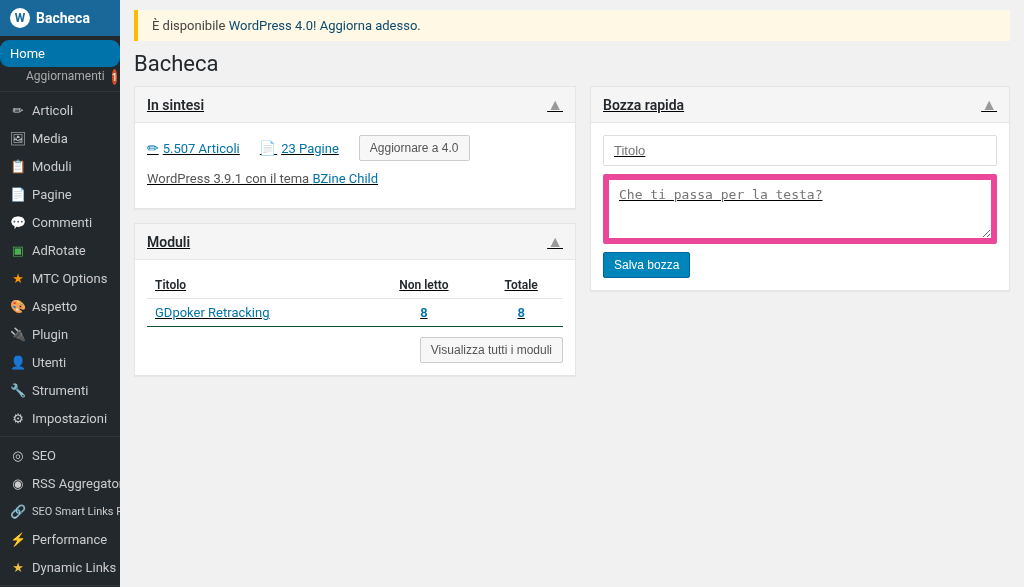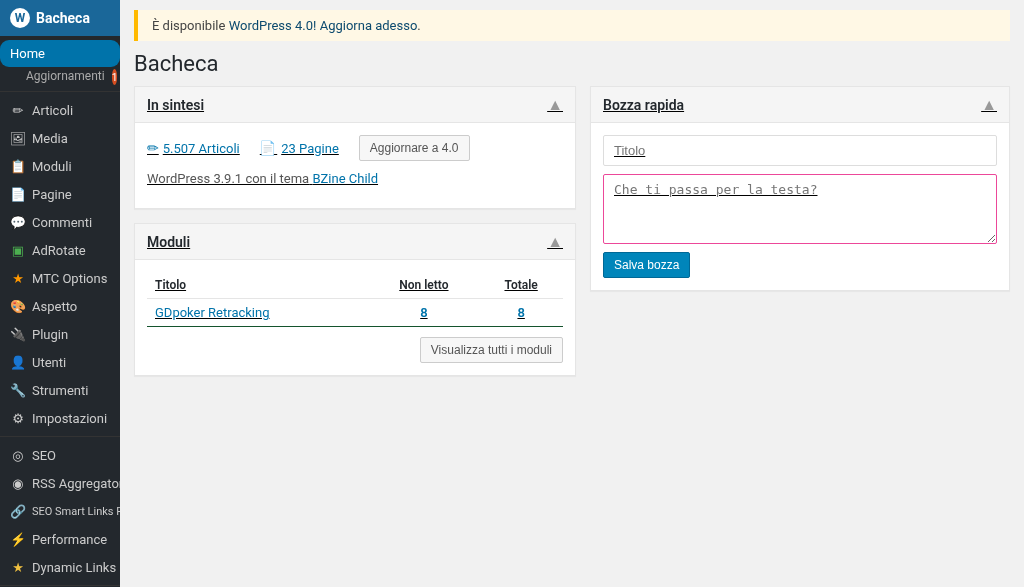--- a/index.html
+++ b/index.html
@@ -193,21 +193,21 @@
       width: 100%;
       padding: 7px 10px;
       border: 1px solid #ddd;
       border-radius: 2px;
       font-size: 13px;
       color: #555;
     }
     .bozza-textarea {
       width: 100%;
       padding: 7px 10px;
-      border: 1px solid #ec4899;
+      border: 6px solid #ec4899;
       border-radius: 2px;
       font-size: 13px;
       color: #0f766e;
       resize: vertical;
       min-height: 70px;
     }
   </style>
 </head>
 <body>
 

